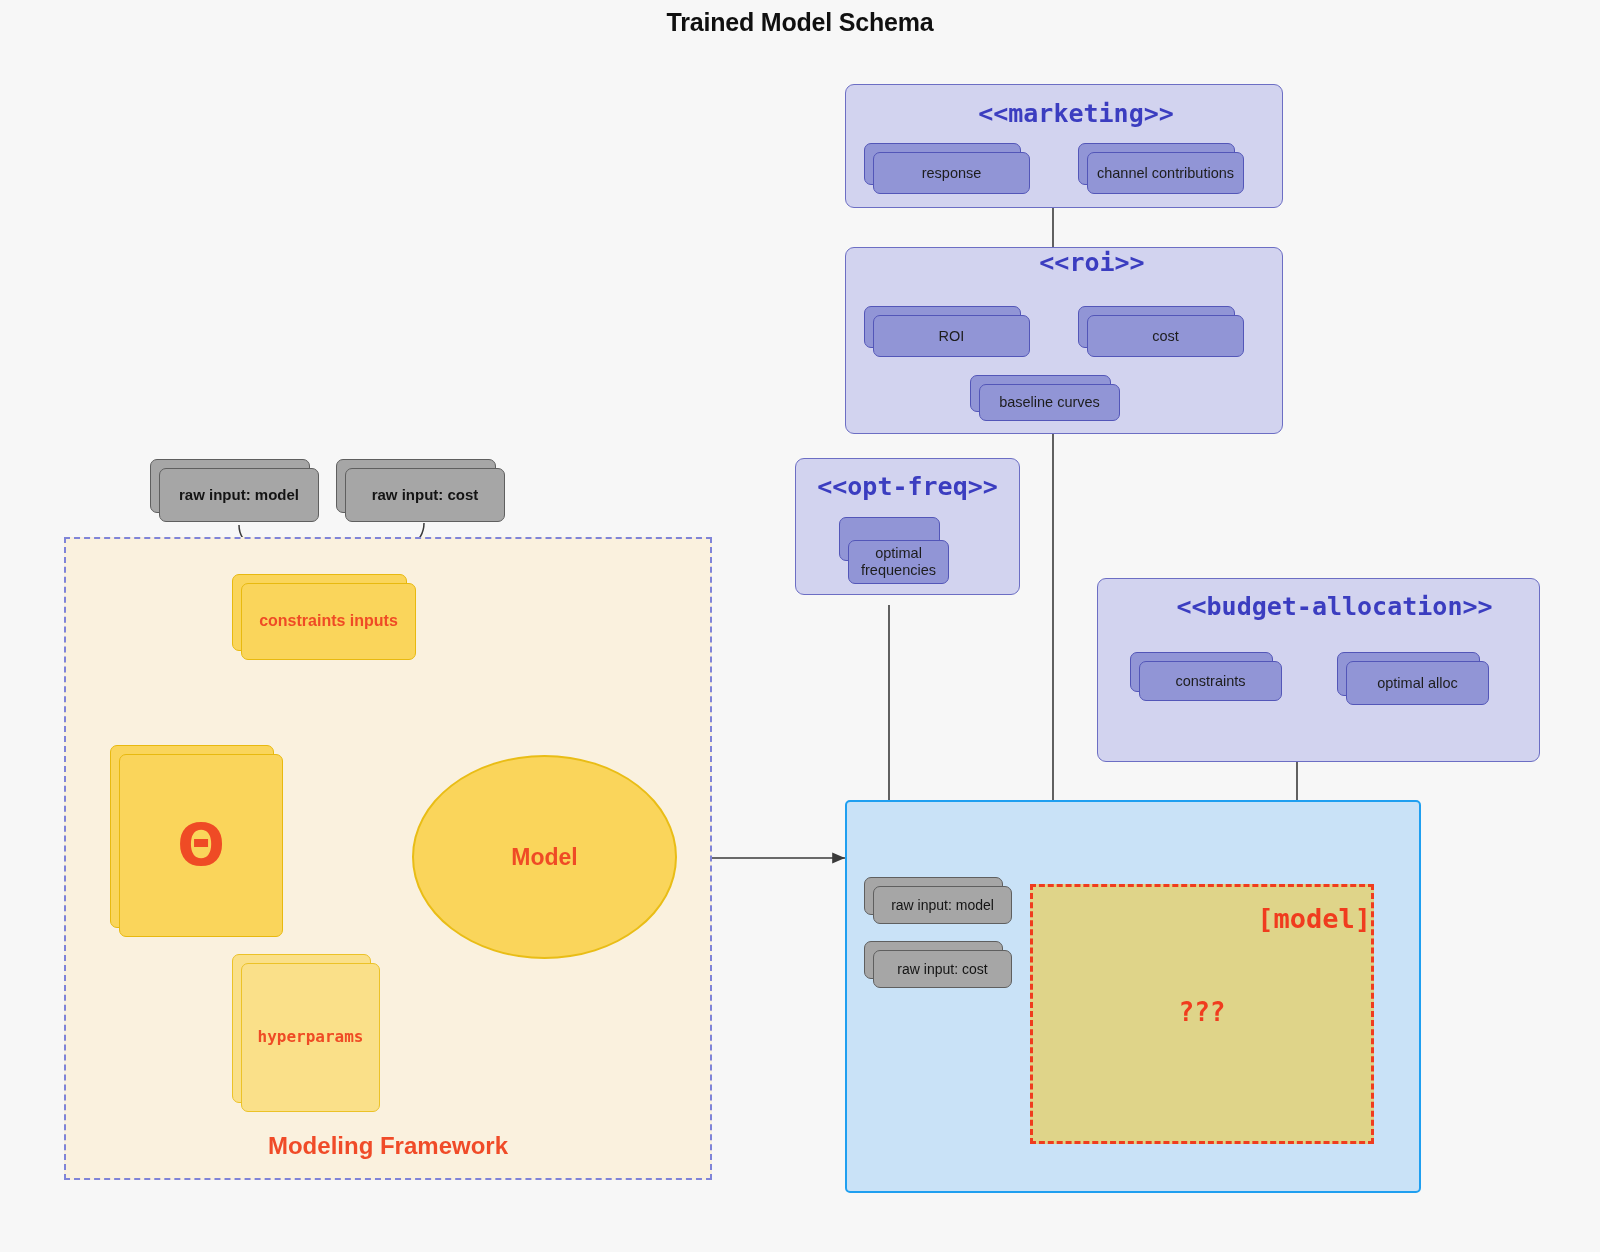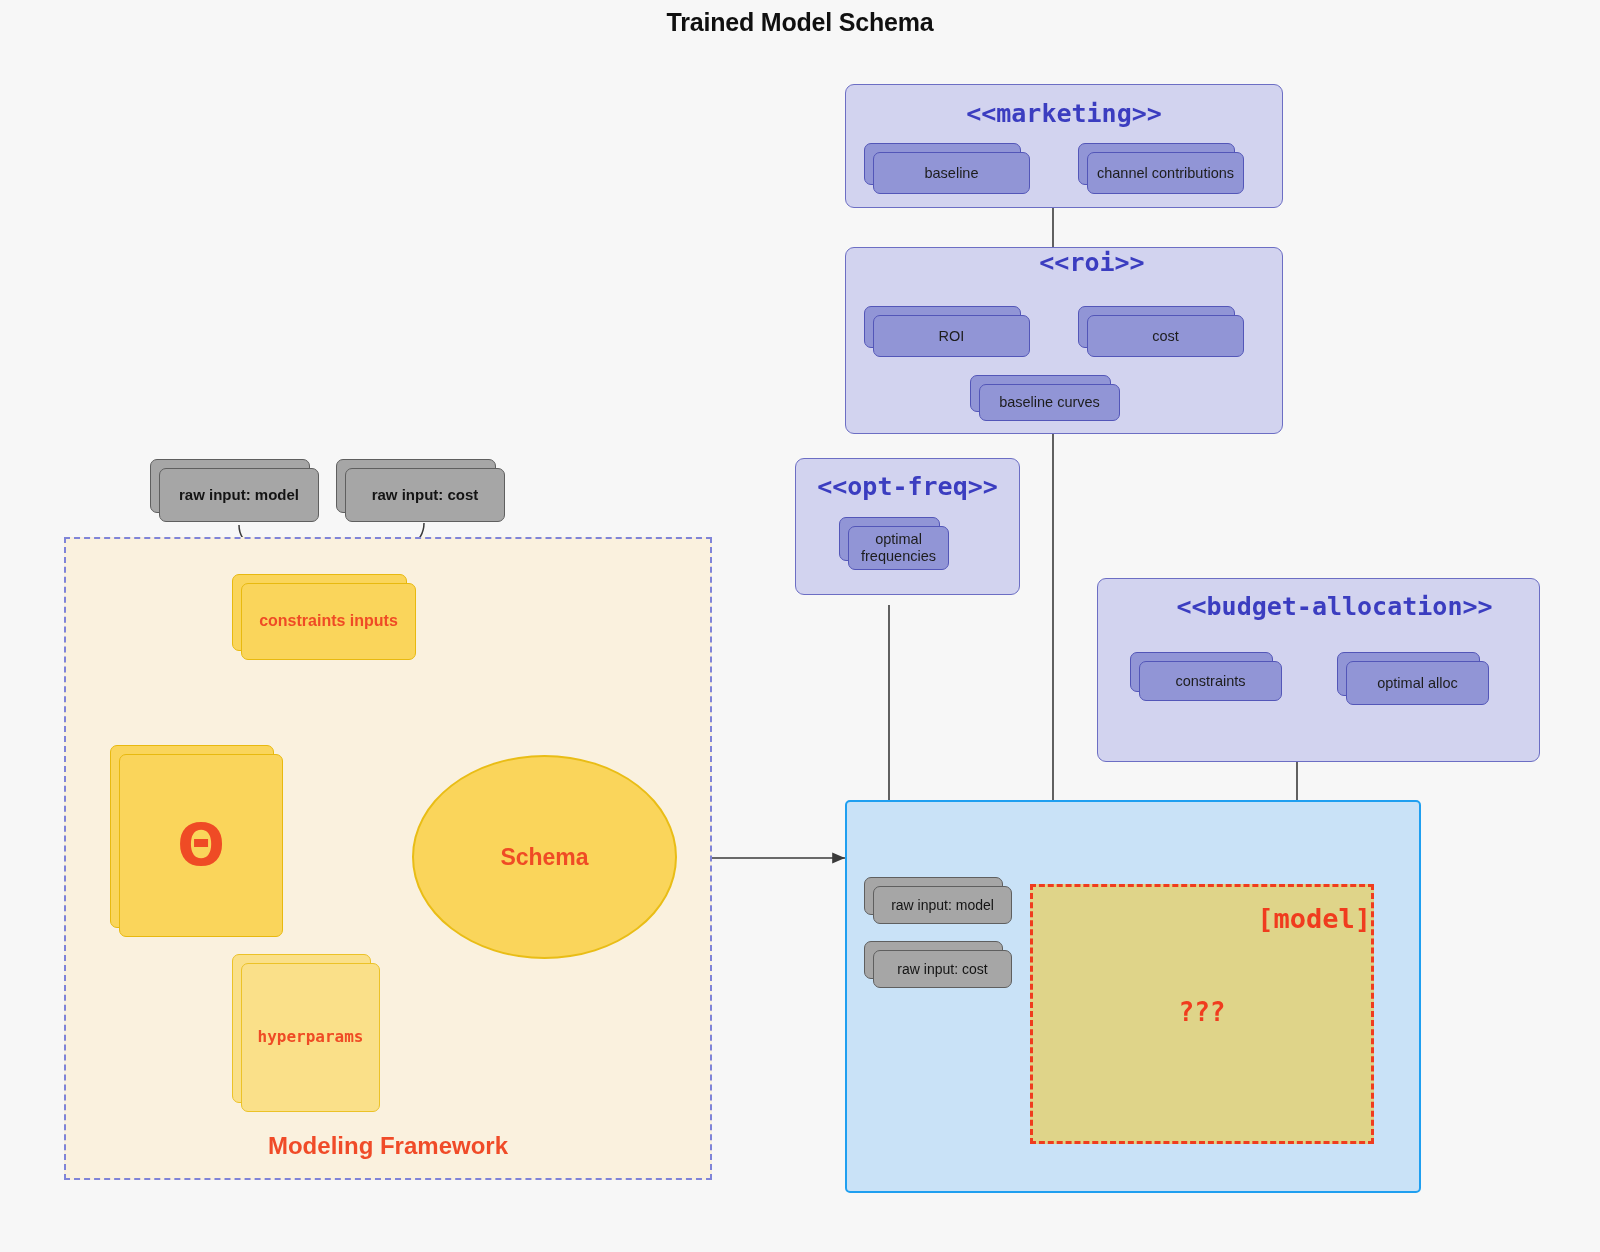--- a/index.html
+++ b/index.html
@@ -269,24 +269,24 @@
     <path d="M 424,626 C 505,632 537,690 537,742" fill="none" stroke="#ee3b1f" stroke-width="2.4" marker-end="url(#arrRed)"></path>
 
     <line x1="283" y1="856" x2="400" y2="856" stroke="#ee3b1f" stroke-width="2.6" marker-end="url(#arrRed)"></line>
 
     <path d="M 381,1036 C 470,1033 535,1008 537,962" fill="none" stroke="#ee3b1f" stroke-width="2.4" marker-end="url(#arrRed)"></path>
 
     <line x1="712" y1="858" x2="845" y2="858" stroke="#3a3a3a" stroke-width="1.6" marker-end="url(#arrDark)"></line>
   </svg>
 
   <div class="pkg" style="left:845px; top:84px; width:438px; height:124px;">
-    <div class="pkg-title" style="top:14px;">&lt;&lt;marketing&gt;&gt;</div>
+    <div class="pkg-title" style="top:14px;padding-left:12px;">&lt;&lt;marketing&gt;&gt;</div>
     <div class="stack node-purple" style="left:18px; top:58px; width:166px; height:51px;">
       <div class="shadow"></div>
-      <div class="front">baseline</div>
+      <div class="front">response</div>
     </div>
     <div class="stack node-purple" style="left:232px; top:58px; width:166px; height:51px;">
       <div class="shadow"></div>
       <div class="front">channel contributions</div>
     </div>
   </div>
 
   <div class="pkg" style="left:845px; top:247px; width:438px; height:187px;">
     <div class="pkg-title" style="top:0;padding-left:28px;">&lt;&lt;roi&gt;&gt;</div>
     <div class="stack node-purple" style="left:18px; top:58px; width:166px; height:51px;">
@@ -300,21 +300,21 @@
     <div class="stack node-purple" style="left:124px; top:127px; width:150px; height:46px;">
       <div class="shadow"></div>
       <div class="front">baseline curves</div>
     </div>
   </div>
 
   <div class="pkg" style="left:795px; top:458px; width:225px; height:137px;">
     <div class="pkg-title" style="top:13px;">&lt;&lt;opt-freq&gt;&gt;</div>
     <div class="stack node-purple" style="left:43px; top:58px; width:110px; height:53px;">
       <div class="shadow"></div>
-      <div class="front" style="flex-direction:column;">
+      <div class="front" style="flex-direction:column;margin-top:14px;">
         <span>optimal</span>
         <span>frequencies</span>
       </div>
     </div>
   </div>
 
   <div class="pkg" style="left:1097px; top:578px; width:443px; height:184px;">
     <div class="pkg-title" style="top:13px;padding-left:16px;">&lt;&lt;budget-allocation&gt;&gt;</div>
     <div class="stack node-purple" style="left:32px; top:73px; width:152px; height:49px;">
       <div class="shadow"></div>
@@ -367,16 +367,16 @@
       <span class="theta-glyph">Θ</span>
     </div>
   </div>
 
   <div class="stack node-yellow node-yellow-soft" style="left:232px; top:954px; width:148px; height:158px;">
     <div class="shadow"></div>
     <div class="front mono-label">hyperparams</div>
   </div>
 
   <div class="ellipse" style="left:412px; top:755px; width:265px; height:204px;">
-    <span>Schema</span>
+    <span>Model</span>
   </div>
 
 </div>
 
 </body></html>

